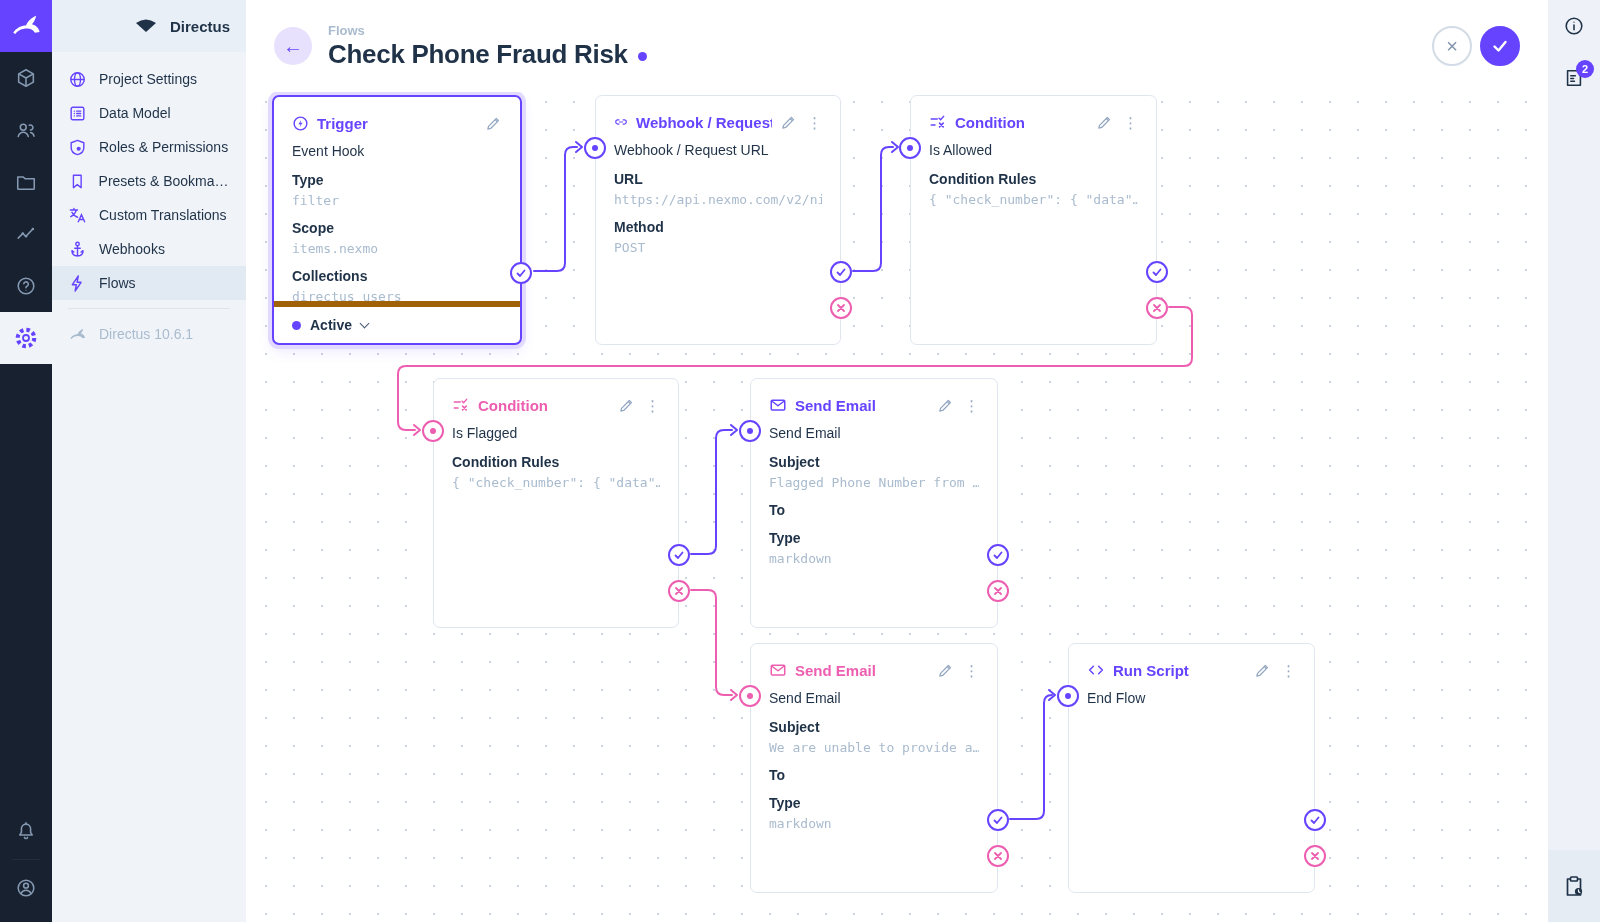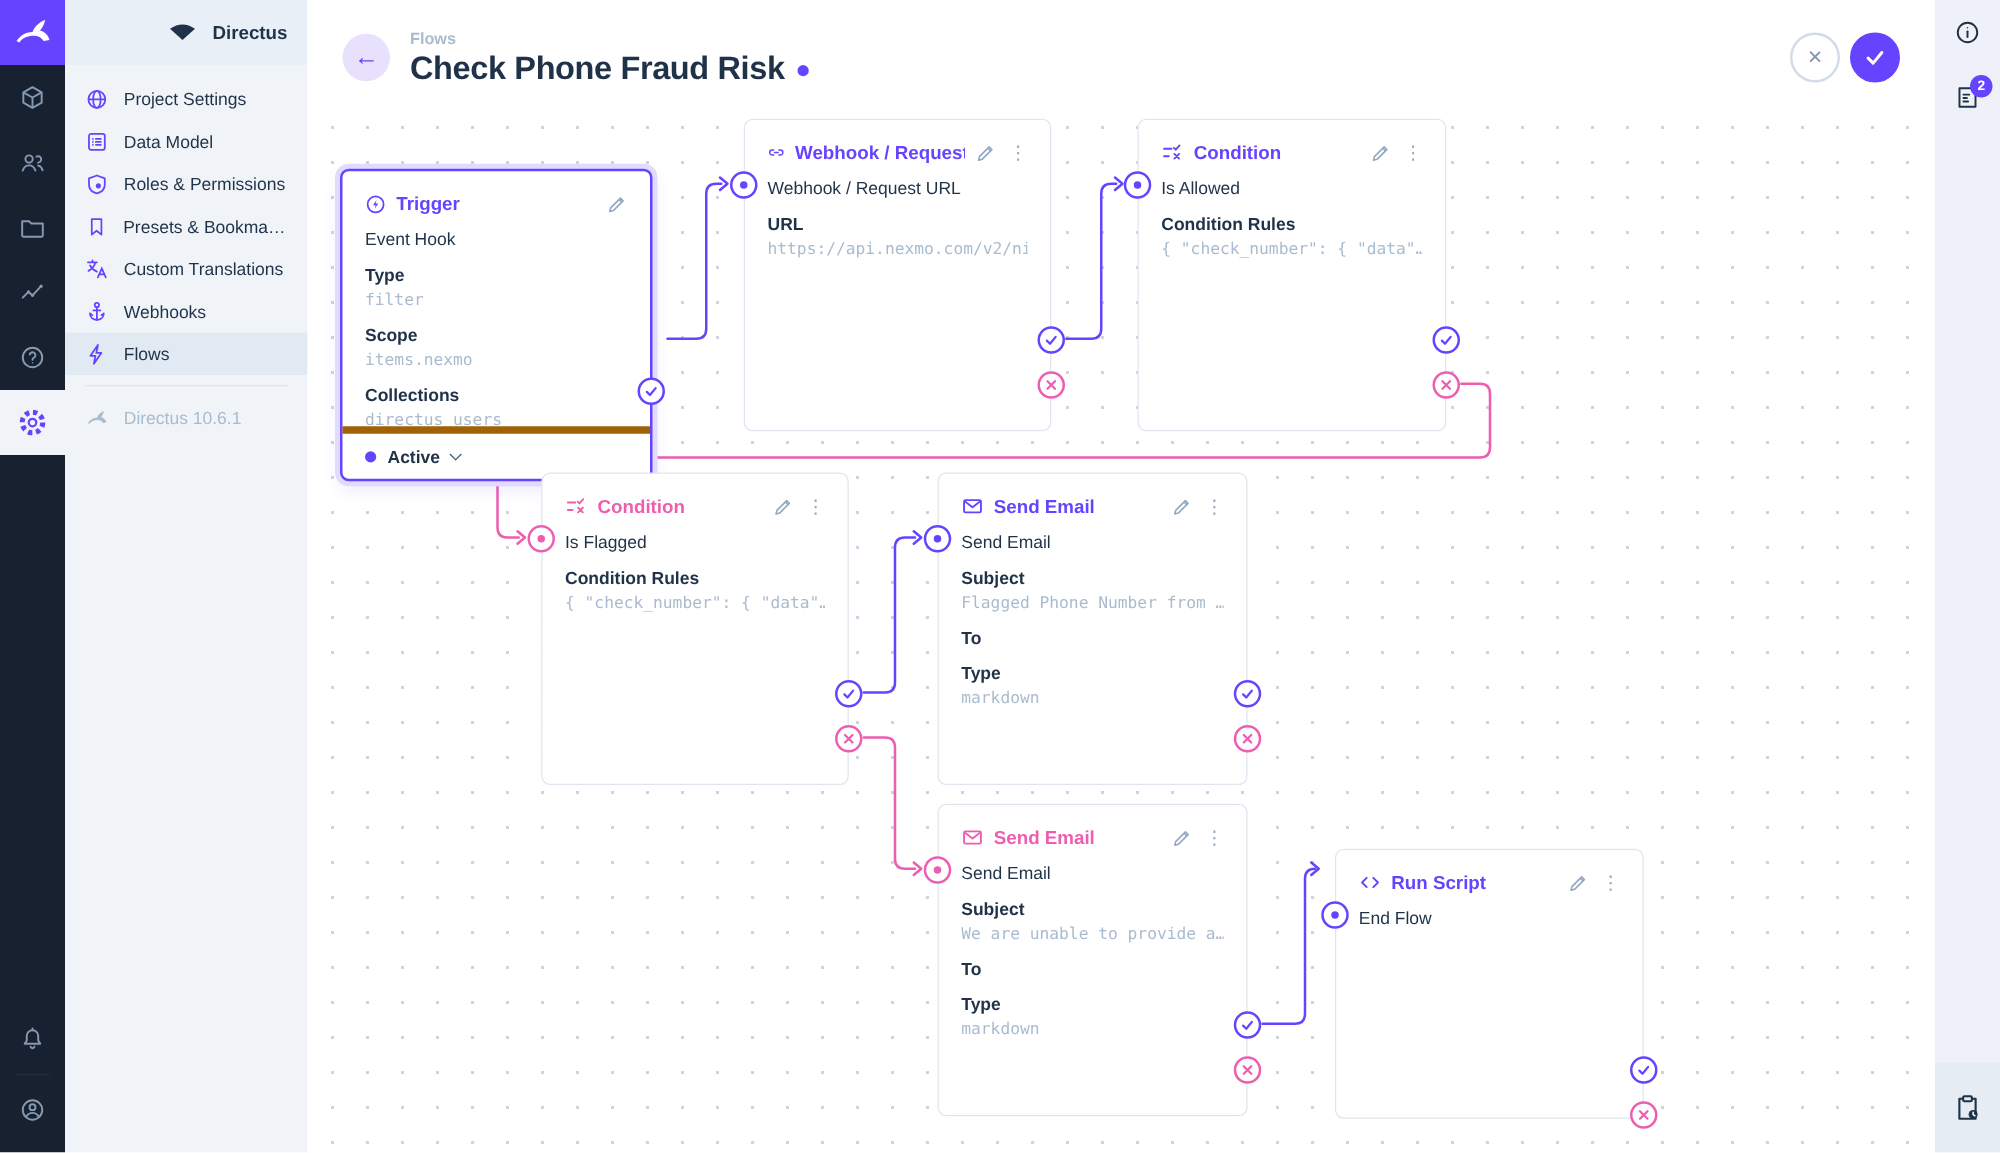--- a/index.html
+++ b/index.html
@@ -246,21 +246,21 @@
     <div class="tb-actions">
       <div class="circle-btn btn-cancel">×</div>
       <div class="circle-btn btn-save">
         <svg class="icon" width="20" height="20" viewBox="0 0 20 20" fill="none" stroke="#fff" stroke-width="2.4" stroke-linecap="round" stroke-linejoin="round">
             <path d="M4.5 10.5l4 4 7-8.5"></path>
           </svg>
       </div>
     </div>
   </header>
 
-  <section class="card trigger" style="left:26px; top:95px; width:250px; height:250px;margin-top:40px;">
+  <section class="card trigger" style="left:26px; top:95px; width:250px; height:250px;">
     <div class="card-inner">
       <div class="card-head">
         <svg class="icon" width="17" height="17" viewBox="0 0 24 24" fill="none" stroke="#6644ff" stroke-width="2">
             <circle cx="12" cy="12" r="9"></circle>
             <path d="M13 7l-4 6h3l-1 4 4-6h-3z" fill="#6644ff" stroke="none"></path>
           </svg>
         <span class="card-title">Trigger</span>
         <span class="head-icons">
           <svg class="icon" width="17" height="17" viewBox="0 0 24 24" fill="none" stroke="#93a7c1" stroke-width="1.8" stroke-linejoin="round">
               <path d="M4 20l1-4L16 5l3 3L8 19z"></path>
@@ -307,20 +307,24 @@
               <path d="M14.5 6.5l3 3"></path>
             </svg>
           <span class="dots">⋮</span>
         </span>
       </div>
       <div class="node-name">Webhook / Request URL</div>
       <div class="field">
           <div class="field-label">URL</div>
           <div class="field-value">https://api.nexmo.com/v2/ni</div>
         </div>
+      <div class="field">
+          <div class="field-label">Method</div>
+          <div class="field-value">POST</div>
+        </div>
     </div>
     <div class="anchor in">
         <span class="idot"></span>
       </div>
     <div class="anchor ok">
         <svg width="12" height="12" viewBox="0 0 12 12" fill="none" stroke="#6644ff" stroke-width="1.8" stroke-linecap="round" stroke-linejoin="round" class="icon">
           <path d="M2.5 6.5l2.5 2.5 4.5-5.5"></path>
         </svg>
       </div>
     <div class="anchor fail pink">
@@ -487,21 +491,21 @@
           <path d="M2.5 6.5l2.5 2.5 4.5-5.5"></path>
         </svg>
       </div>
     <div class="anchor fail pink">
         <svg width="10" height="10" viewBox="0 0 10 10" stroke="#ed5eb0" stroke-width="1.8" stroke-linecap="round" class="icon">
           <path d="M2 2l6 6M8 2l-6 6"></path>
         </svg>
       </div>
   </section>
 
-  <section class="card" style="left:822px; top:679px; width:247px; height:216px;">
+  <section class="card" style="left:822px; top:643px; width:247px; height:250px;">
     <div class="card-inner">
       <div class="card-head">
         <svg class="icon" width="18" height="18" viewBox="0 0 24 24" fill="none" stroke="#6644ff" stroke-width="2" stroke-linecap="round" stroke-linejoin="round">
             <path d="M8.5 7l-5 5 5 5M15.5 7l5 5-5 5"></path>
           </svg>
         <span class="card-title">Run Script</span>
         <span class="head-icons">
           <svg class="icon" width="17" height="17" viewBox="0 0 24 24" fill="none" stroke="#93a7c1" stroke-width="1.8" stroke-linejoin="round">
               <path d="M4 20l1-4L16 5l3 3L8 19z"></path>
               <path d="M14.5 6.5l3 3"></path>

